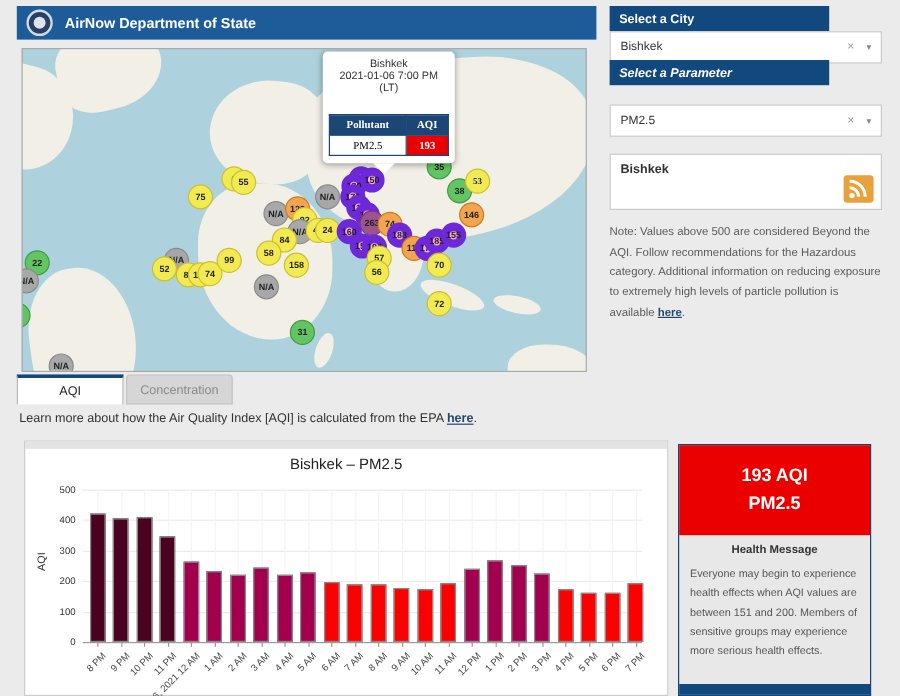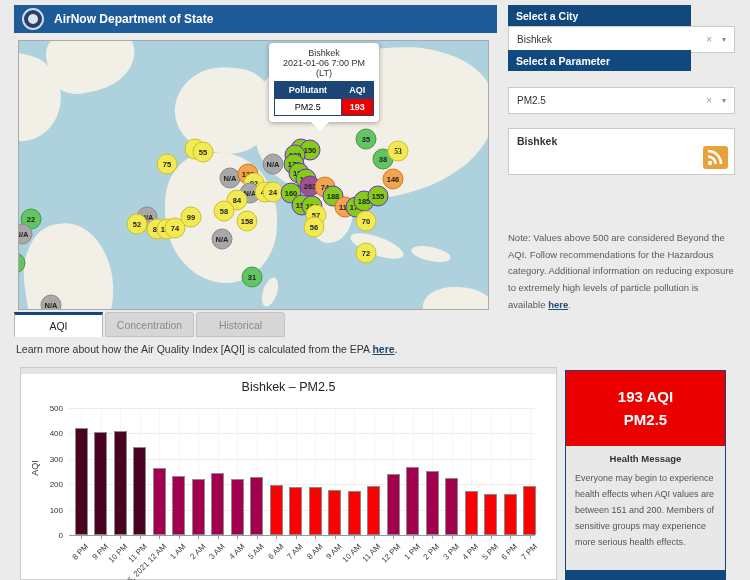--- a/index.html
+++ b/index.html
@@ -15,45 +15,45 @@
 
   
   .map { left:18px; top:40px; width:471px; height:270px; background:#aed2dd; border:1px solid #a9a9a9; overflow:hidden; }
   .land { position:absolute; background:#f2efe7; }
 
   .marker { position:absolute; width:21px; height:21px; border-radius:50%; transform:translate(-50%,-50%);
             display:flex; align-items:center; justify-content:center; font-size:7.5px; font-weight:bold; color:#222; z-index:2; cursor:pointer; }
   .marker.green  { background:#63c463; border:1px solid #3f9c3f; }
   .marker.yellow { background:#f2ea52; border:1px solid #cdbf2a; }
   .marker.orange { background:#f2a44e; border:1px solid #cc7a1e; }
-  .marker.red    { background:#84cc16; border:1px solid #6d28d9; }
+  .marker.red    { background:#f9a8d4; border:7px solid #6d28d9; }
   .marker.purple { background:#9c5490; border:1px solid #7a3c72; }
   .marker.gray   { background:#a8a8a8; border:1px solid #8a8a8a; }
 
   .popup { position:absolute; left:250px; top:2px; width:110px; background:#fff; border-radius:4px;
            box-shadow:0 1px 5px rgba(0,0,0,.35); z-index:5; padding:5px 5px 6px; text-align:center; }
   .popup::after { content:""; position:absolute; left:42px; bottom:-9px; border:9px solid transparent; border-top-color:#fff; border-bottom:none; }
   .popup-city { font-size:9px; color:#333; }
   .popup-dt   { font-size:9px; color:#333; }
-  .popup table { width:100%; border-collapse:collapse; margin-top:3px; }
+  .popup table { width:100%; border-collapse:collapse; margin-top:17px;font-family:Liberation Serif, serif; }
   .popup th { background:#1b4676; color:#fff; font-size:9px; padding:3px 2px; border:1px solid #1b4676; }
   .popup td { font-size:9px; padding:3px 2px; border:1px solid #1b4676; }
   .popup td.aqi-red { background:#eb0000; color:#fff; font-weight:bold; }
 
   
   .side-head { left:508px; width:183px; height:21px; background:#11497f; color:#fff; font-size:10.5px; font-weight:bold;
                display:flex; align-items:center; padding-left:8px; }
   .side-select { left:508px; width:227px; height:27px; background:#fff; border:1px solid #c9c9c9; display:flex; align-items:center;
                  padding:0 8px; font-size:10px; color:#333; }
   .side-select .grow { flex:1; }
   .sel-x { color:#9a9a9a; font-size:10px; margin-right:10px; cursor:pointer; }
   .sel-arrow { color:#8a8a8a; font-size:8px; cursor:pointer; }
   .feed-box { left:508px; top:128px; width:227px; height:47px; background:#fff; border:1px solid #c9c9c9; padding:6px 8px; font-size:10.5px; font-weight:bold; color:#333; }
   .rss { position:absolute; right:6px; bottom:5px; width:25px; height:23px; background:#e9a13b; border-radius:3px; }
-  .note { left:508px; top:186px; width:228px; font-size:9.5px; color:#5a5a5a; line-height:1.75;margin-top:44px; }
+  .note { left:508px; top:186px; width:228px; font-size:9.5px; color:#5a5a5a; line-height:1.75; }
   .note a, .learn a { color:#234a6d; font-weight:bold; text-decoration:underline; cursor:pointer; }
 
   
   .tabs { left:14px; top:312px; display:flex; }
   .tab { width:89px; height:25px; display:flex; align-items:center; justify-content:center; font-size:10.5px; margin-right:2px; }
   .tab.active { background:#fff; border:1px solid #b5b5b5; border-top:3px solid #12477d; border-bottom:none; color:#222; }
   .tab.inactive { background:#d6d6d6; border:1px solid #c2c2c2; border-radius:3px 3px 0 0; color:#8a8a8a; cursor:pointer; }
   .learn { left:16px; top:343px; font-size:10.5px; color:#333; }
 
   
@@ -177,21 +177,21 @@
   </div>
 </div>
 
 <div class="abs side-head" style="top:5px;">Select a City</div>
 <div class="abs side-select" style="top:26px;">
   <span class="grow">Bishkek</span>
   <span class="sel-x">×</span>
   <span class="sel-arrow">▾</span>
 </div>
 
-<div class="abs side-head" style="top:50px;">Select a Parameter</div>
+<div class="abs side-head" style="top:50px;font-style:italic;">Select a Parameter</div>
 <div class="abs side-select" style="top:87px;">
   <span class="grow">PM2.5</span>
   <span class="sel-x">×</span>
   <span class="sel-arrow">▾</span>
 </div>
 
 <div class="abs feed-box">
   <span>Bishkek</span>
   <div class="rss">
     <svg width="25" height="23" viewBox="0 0 25 23">
@@ -202,21 +202,20 @@
   </div>
 </div>
 
 <div class="abs note">
   <span>Note: Values above 500 are considered Beyond the AQI. Follow recommendations for the Hazardous category. Additional information on reducing exposure to extremely high levels of particle pollution is available </span><a>here</a><span>.</span>
 </div>
 
 <div class="abs tabs">
   <div class="tab active">AQI</div>
   <div class="tab inactive">Concentration</div>
-  <div class="tab inactive">Historical</div>
 </div>
 
 <div class="abs learn">
   <span>Learn more about how the Air Quality Index [AQI] is calculated from the EPA </span><a>here</a><span>.</span>
 </div>
 
 <div class="abs chart-panel">
   <div class="chart-topstrip"></div>
   <div class="chart-title">Bishkek – PM2.5</div>
   <div class="yaxis-title">AQI</div>

